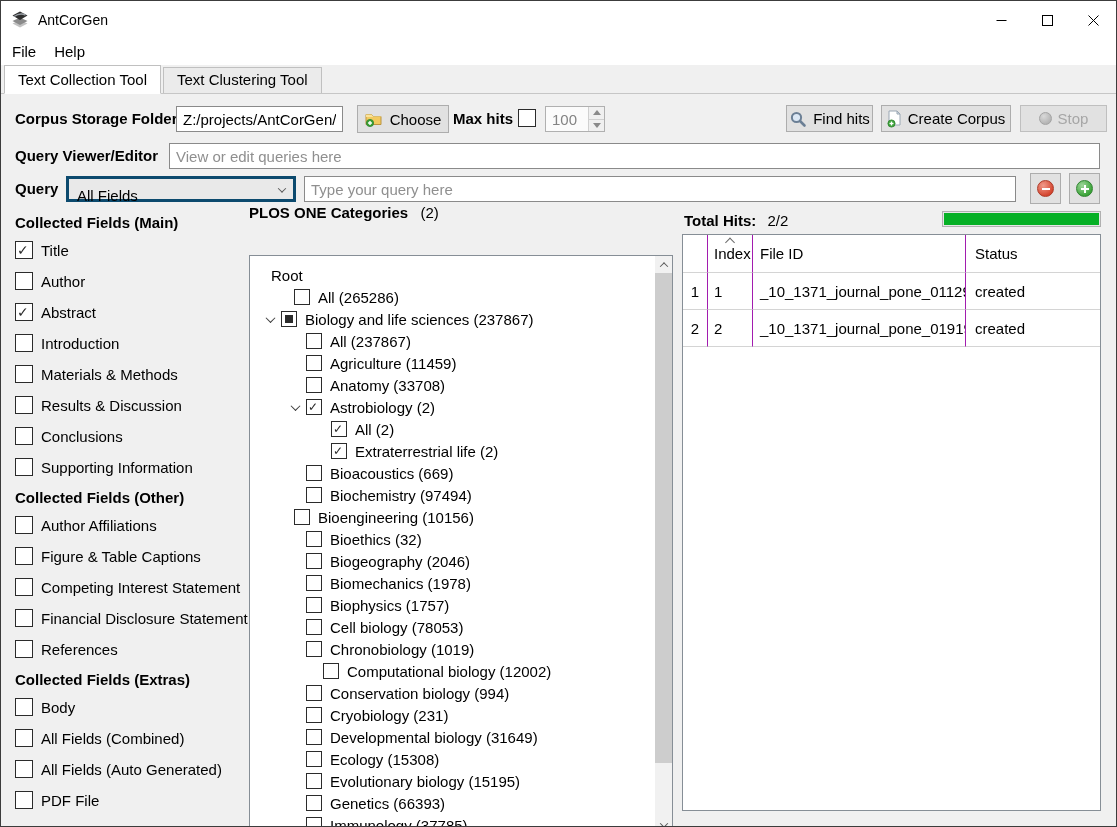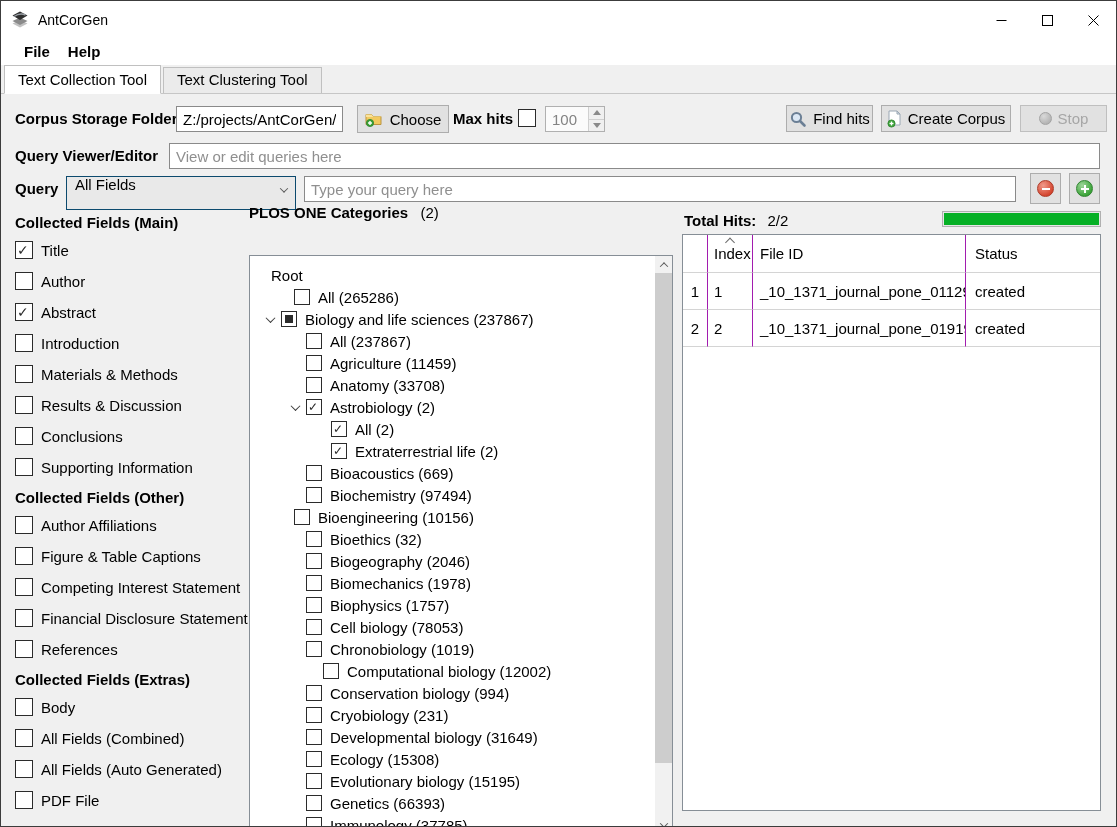--- a/index.html
+++ b/index.html
@@ -9,37 +9,37 @@
     background:#f0f0f0; border:1px solid #3c3c3c;
     font-size:15px; color:#000; overflow:hidden;
   }
   
   .titlebar { height:38px; background:#fff; display:flex; align-items:center; }
   .app-icon { margin:0 9px 0 10px; display:flex; }
   .title-text { font-size:14px; }
   .win-controls { margin-left:auto; display:flex; height:100%; }
   .win-btn { width:46px; height:100%; display:flex; align-items:center; justify-content:center; background:#fff; }
   
-  .menubar { height:26px; background:#fff; display:flex; align-items:stretch; padding-left:14px;font-weight:bold; }
+  .menubar { height:26px; background:#fff; display:flex; align-items:stretch; padding-left:2px; }
   .menu-item { padding:0 9px; line-height:26px; font-size:15px; }
   
   .tabbar { height:29px; background:#f0f0f0; border-bottom:1px solid #c6c6c6; display:flex; align-items:flex-end; padding-left:3px; }
   .tab { height:26px; line-height:24px; padding:0 13px; background:#ebebeb; border:1px solid #c0c0c0; border-bottom:none; margin-right:2px; }
   .tab.active { height:29px; line-height:28px; background:#fff; margin-bottom:-1px; border-bottom:1px solid #fff; z-index:2; }
   
   .content { position:relative; height:733px; background:#f0f0f0; }
   .abs { position:absolute; }
   .flabel { font-weight:bold; white-space:nowrap; }
   input[type=text] { border:1px solid #8a8a8a; background:#fff; font:15px "Liberation Sans",sans-serif; padding:0 6px; color:#000; }
   input::placeholder { color:#8f8f8f; }
   .btn { display:inline-flex; align-items:center; justify-content:center; gap:6px; background:#e1e1e1; border:1px solid #adadad; font:15px "Liberation Sans",sans-serif; color:#000;margin-left:8px; }
   .btn.disabled { color:#a6a6a6; border-color:#bfbfbf; }
   .sqbtn { width:31px; height:31px; display:flex; align-items:center; justify-content:center; background:#e1e1e1; border:1px solid #adadad; }
   
-  .combo { display:flex; align-items:flex-end; background:#e9e9e9; border:1px solid #0c4a6e; padding:16px 8px; }
+  .combo { display:flex; align-items:flex-start; background:#e9e9e9; border:3px solid #0c4a6e; padding:8px 8px; }
   .combo .combo-value { flex:1; }
   
   .cb { position:relative; display:inline-block; background:#fff; border:1px solid #2b2b2b; flex:none; }
   .cb18 { width:18px; height:18px; }
   .cb16 { width:16px; height:16px; }
   .cb .check { position:absolute; left:1px; top:0px; font-size:14px; line-height:16px; color:#2b2b2b; }
   .cb16 .check { font-size:12px; line-height:14px; left:1px; }
   .cb.partial::after { content:""; position:absolute; inset:3px; background:#2b2b2b; }
   
   .spin { display:flex; width:60px; height:26px; border:1px solid #b0b0b0; background:#fbfbfb; }

